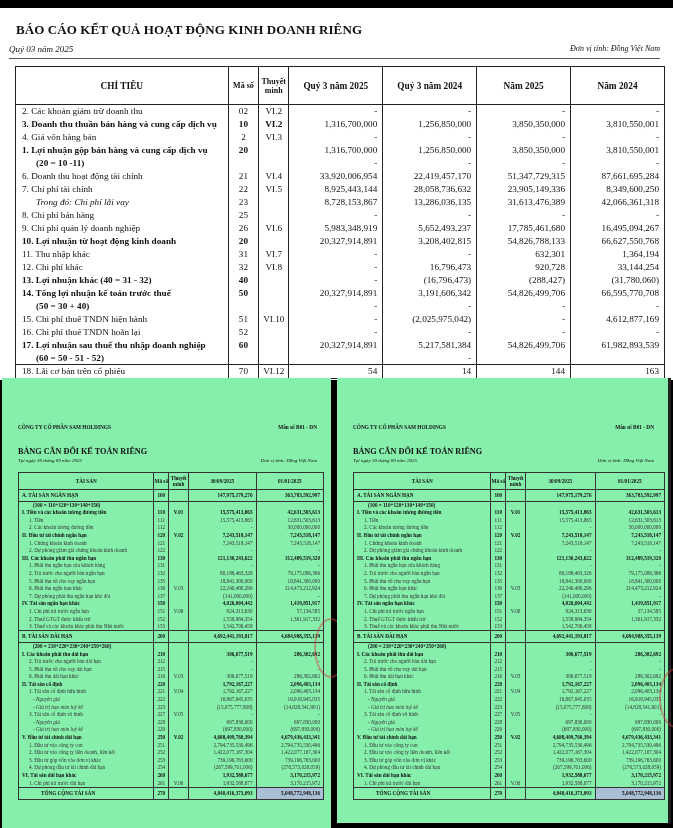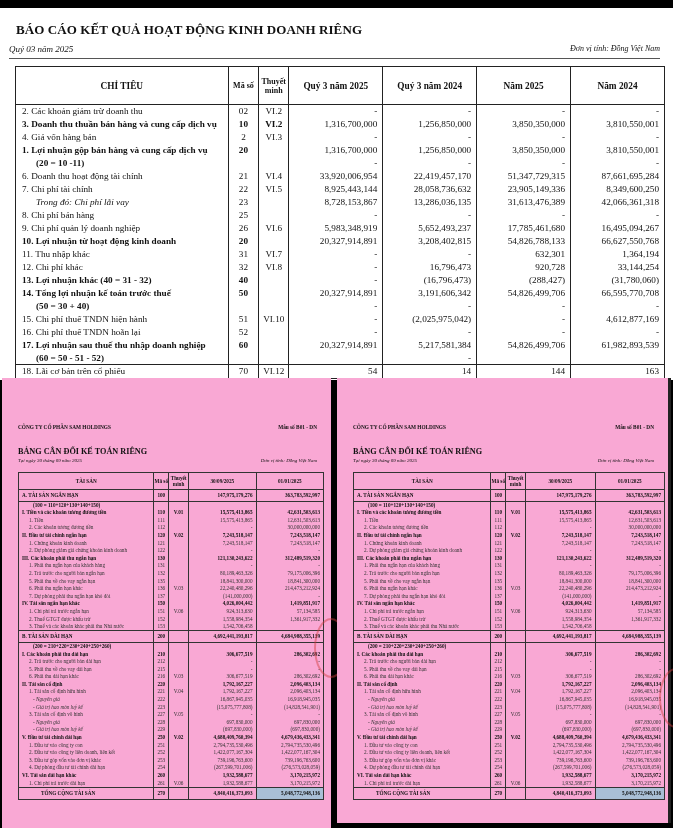--- a/index.html
+++ b/index.html
@@ -19,21 +19,21 @@
   table.is td { border-left: 1.4px solid #222; border-right: 1.4px solid #222; padding: 0 4px; height: 13px; line-height: 12.5px; vertical-align: top; white-space: nowrap; }
   table.is td.name { padding-left: 6px; }
   table.is td.code, table.is td.note { text-align: center; }
   table.is td.num { text-align: right; padding-right: 5px; }
   table.is tr.b td.name, table.is tr.b td.code, table.is tr.b td.note { font-weight: bold; }
   table.is tr.first td { padding-top: 8px; }
   table.is tr.last td { border-top: 1.4px solid #222; border-bottom: 1.4px solid #222; }
   .ital { font-style: italic; }
 
   
-  .bs-page { position: absolute; top: 378px; background: #f9a8d4; font-size: 5.2px; }
+  .bs-page { position: absolute; top: 378px; background: #86efac; font-size: 5.2px; }
   #bs-left { left: 2px; width: 329px; height: 450px; }
   #bs-right { left: 337px; width: 334px; height: 445px; border-right: 3px solid #222; }
   .bs-page .co { position: absolute; left: 16px; top: 46px; font-size: 5.3px; font-weight: bold; }
   .bs-page .form { position: absolute; right: 14px; top: 46px; font-size: 5.3px; font-weight: bold; }
   .bs-page .bstitle { position: absolute; left: 16px; top: 69px; font-size: 8.2px; font-weight: bold; }
   .bs-page .bsdate { position: absolute; left: 16px; top: 80px; font-size: 5px; font-style: italic; }
   .bs-page .bsunit { position: absolute; right: 14px; top: 80px; font-size: 5px; font-style: italic; }
   .bs-page table { position: absolute; left: 16px; top: 94px; width: 306px; border-collapse: collapse; }
   #bs-right table { width: 312px; }
   .bs-page th { border: 1px solid #333; height: 17px; font-weight: bold; text-align: center; font-size: 5.2px; }

